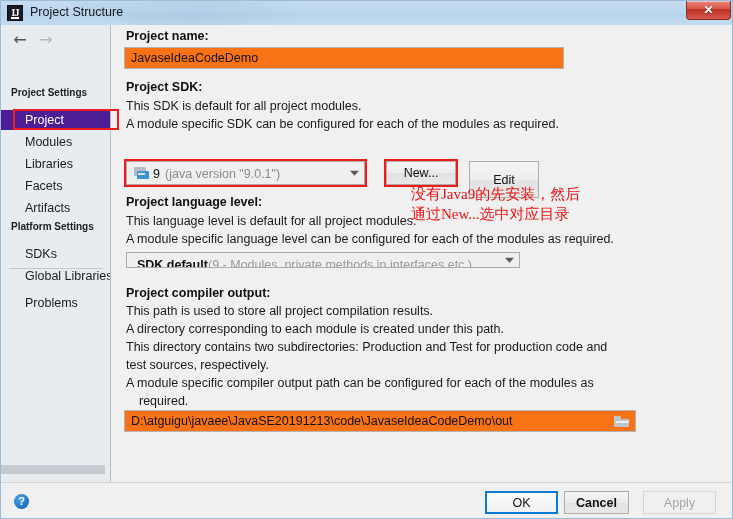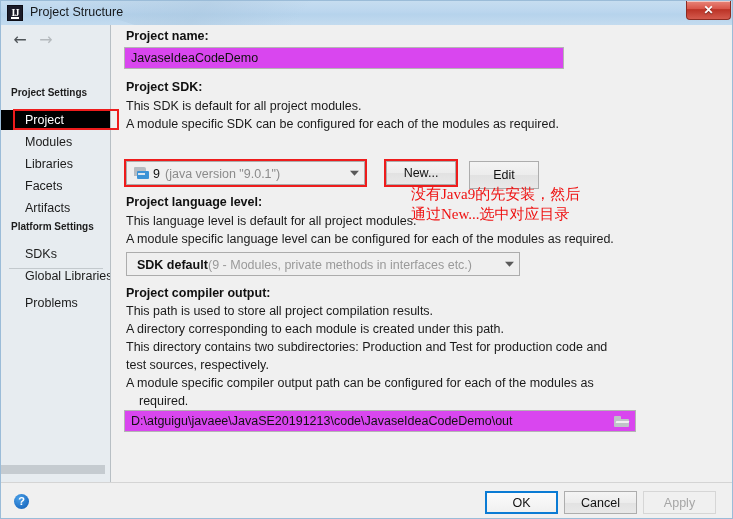--- a/index.html
+++ b/index.html
@@ -148,21 +148,21 @@
     height: 20px;
     line-height: 20px;
     font-size: 12.5px;
     color: #1c1c1c;
     white-space: nowrap;
     box-sizing: border-box;
     padding-left: 24px;
     cursor: pointer;
   }
   .nav-item.selected {
-    background: #000000;
+    background: #4c1d95;
     color: #ffffff;
   }
   #sidebar-divider {
     position: absolute;
     left: 8px; top: 243px;
     width: 94px; height: 1px;
     background: #c3c9cd;
   }
   #sidebar-scrollbar {
     position: absolute;
@@ -211,21 +211,21 @@
   .body-line {
     position: absolute;
     left: 14px;
     font-size: 12.5px;
     color: #1a1a1a;
     white-space: nowrap;
   }
 
   .textfield {
     position: absolute;
-    background: #d946ef;
+    background: #f97316;
     border: 1px solid #b4b4b4;
     box-sizing: border-box;
     font-size: 12.5px;
     color: #111111;
     line-height: 20px;
     padding-left: 6px;
     white-space: nowrap;
     overflow: hidden;
     cursor: text;
   }
@@ -447,30 +447,30 @@
           <div class="back"></div>
             <div class="front"></div>
             <div class="slot"></div>
         </div>
         <span style="position:absolute; left:26px; top:2px; font-weight:normal; color:#111;">9</span>
         <span style="position:absolute; left:38px; top:2px; color:#8b8b8b;">(java version "9.0.1")</span>
         <span class="arrow"></span>
       </div>
 
       <div class="btn" style="left:274px; top:136px; width:70px; height:24px;">New...</div>
-      <div class="btn" style="left:357px; top:136px; width:70px; height:28px;">Edit</div>
+      <div class="btn" style="left:357px; top:136px; width:70px; height:37px;">Edit</div>
 
       <div id="red-box-sdk"></div>
       <div id="red-box-new"></div>
 
       <div class="sec-title" style="top:170px;">Project language level:</div>
       <div class="body-line" style="top:189px;">This language level is default for all project modules.</div>
       <div class="body-line" style="top:207px;">A module specific language level can be configured for each of the modules as required.</div>
 
-      <div class="combo" style="left:14px; top:227px; width:394px; height:24px;">
+      <div class="combo" style="left:14px; top:227px; width:394px; height:16px;">
         <span style="position:absolute; left:10px; top:2px; font-weight:bold; color:#111;">SDK default</span>
         <span style="position:absolute; left:81px; top:2px; color:#9a9a9a;">(9 - Modules, private methods in interfaces etc.)</span>
         <span class="arrow"></span>
       </div>
 
       <div class="sec-title" style="top:261px;">Project compiler output:</div>
       <div class="body-line" style="top:279px;">This path is used to store all project compilation results.</div>
       <div class="body-line" style="top:297px;">A directory corresponding to each module is created under this path.</div>
       <div class="body-line" style="top:315px;">This directory contains two subdirectories: Production and Test for production code and</div>
       <div class="body-line" style="top:333px;">test sources, respectively.</div>
@@ -490,17 +490,17 @@
         <div>没有Java9的先安装，然后</div>
         <div>通过New...选中对应目录</div>
       </div>
 
     </div>
   </div>
 
   <div id="footer">
     <div id="help-btn">?</div>
     <div class="btn default" style="left:484px; top:8px; width:73px; height:23px;">OK</div>
-    <div class="btn" style="left:563px; top:8px; width:73px; height:23px;">Cancel</div>
+    <div class="btn" style="left:563px; top:8px; width:65px; height:23px;font-weight:bold;">Cancel</div>
     <div class="btn disabled" style="left:642px; top:8px; width:73px; height:23px; border-color:#d6d6d6; background:#f0f0f0;">Apply</div>
   </div>
 
 </div>
 
 </body></html>

